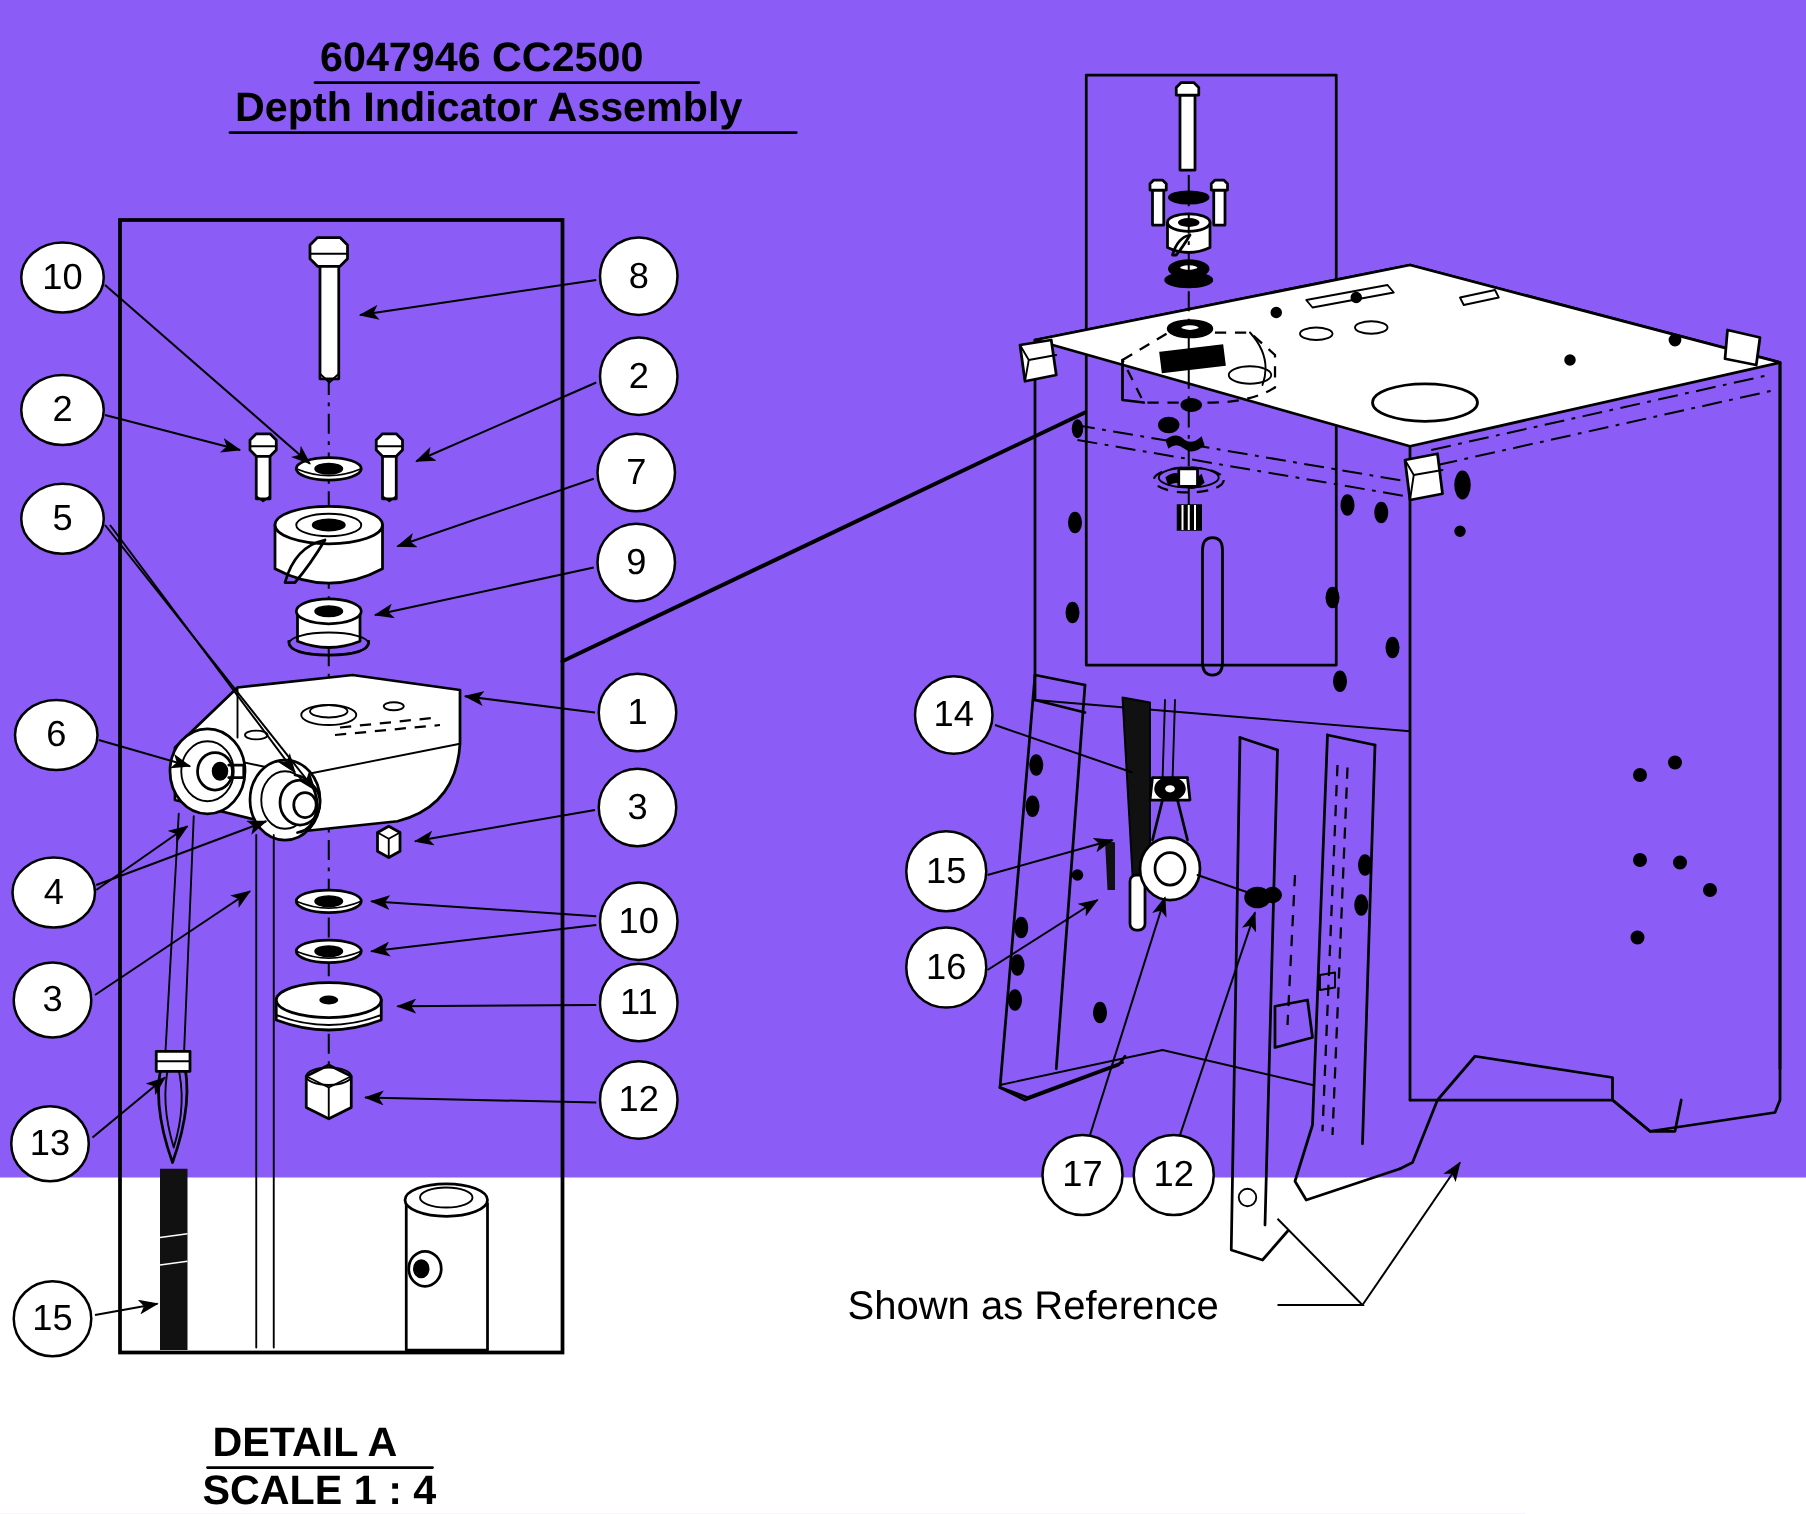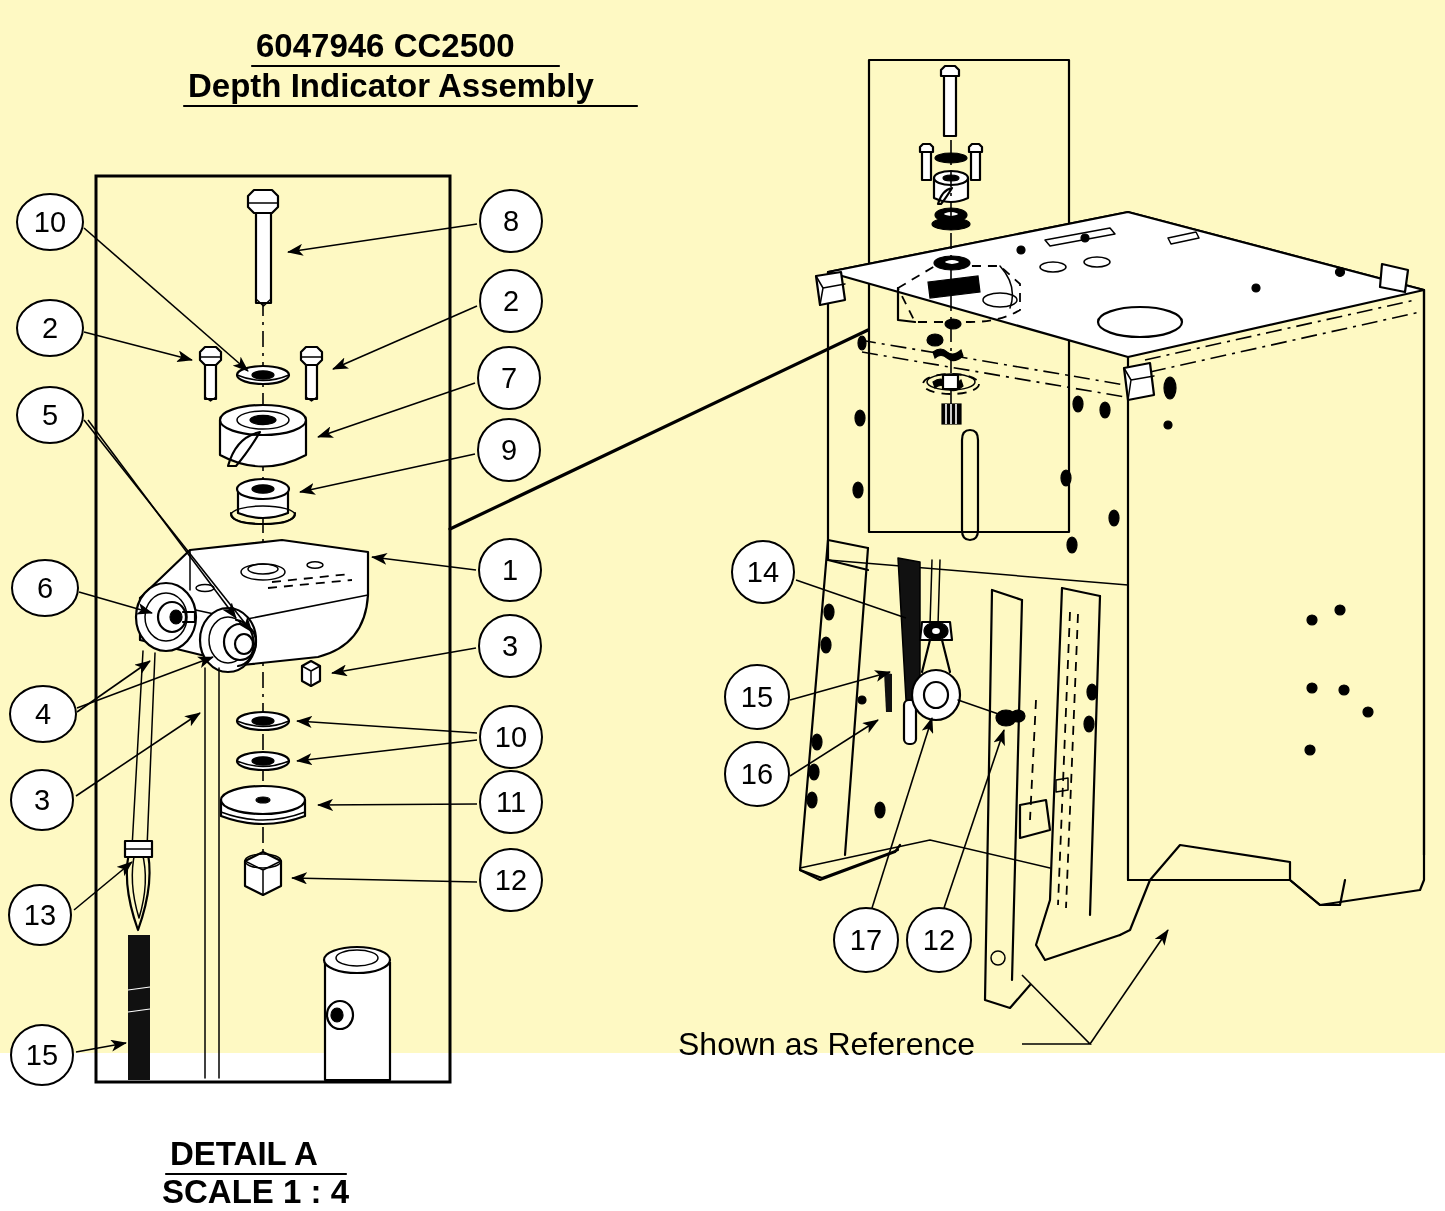--- a/index.html
+++ b/index.html
@@ -1,19 +1,19 @@
 <!DOCTYPE html>
 <html><head>
 <meta charset="utf-8">
 <title>6047946 CC2500 Depth Indicator Assembly</title>
 <style>
   html,body{margin:0;padding:0;background:#ffffff;}
   body{width:1445px;height:1211px;overflow:hidden;
        font-family:"Liberation Sans","DejaVu Sans",sans-serif;color:#000;}
-  #sheet{position:relative;width:1445px;height:1053px;background:#fef9c3;}
+  #sheet{position:relative;width:1445px;height:942px;background:#8b5cf6;}
   svg{position:absolute;top:0;left:0;}
   .ln{fill:none;stroke:#000;stroke-width:2.2;stroke-linecap:round;stroke-linejoin:round;}
   .ln-thin{fill:none;stroke:#000;stroke-width:1.5;stroke-linecap:round;stroke-linejoin:round;}
   .ln-thick{fill:none;stroke:#000;stroke-width:3.2;stroke-linecap:round;stroke-linejoin:round;}
   .ln-frame{fill:none;stroke:#000;stroke-width:3.0;}
   .dash{fill:none;stroke:#000;stroke-width:1.8;stroke-dasharray:9 7;}
   .dashc{fill:none;stroke:#000;stroke-width:1.6;stroke-dasharray:16 6 3 6;}
   .fillw{fill:#ffffff;stroke:#000;stroke-width:2.2;stroke-linejoin:round;}
   .fillk{fill:#000000;stroke:#000;stroke-width:1.2;}
   .lead{fill:none;stroke:#000;stroke-width:1.6;}

